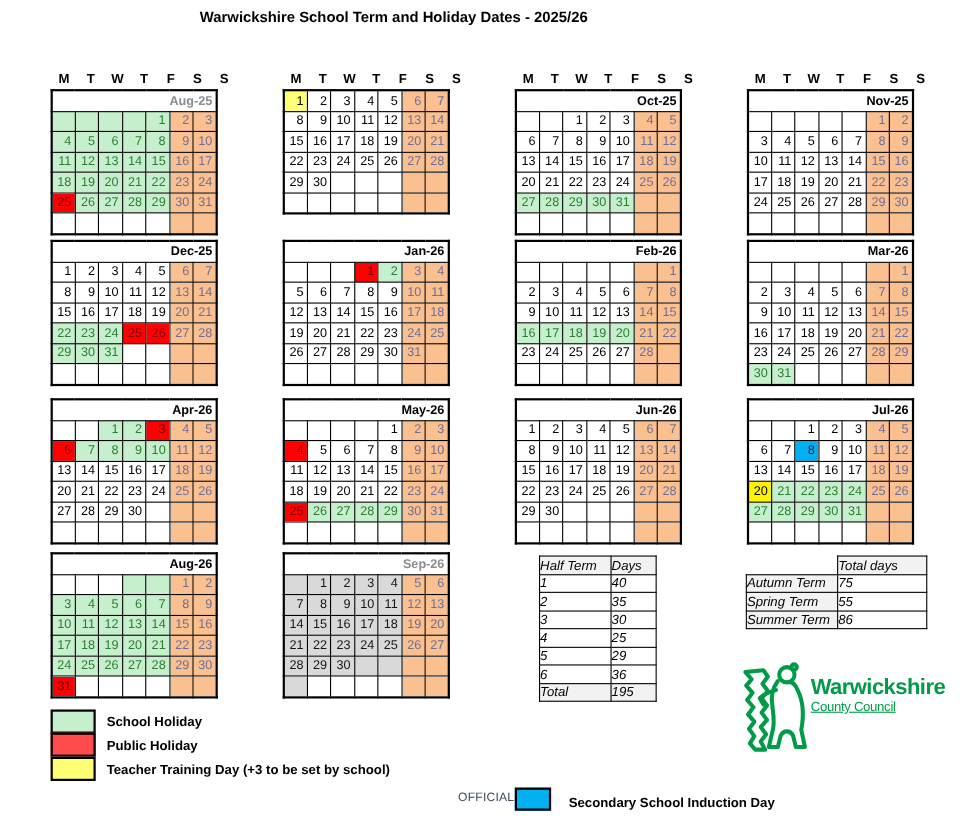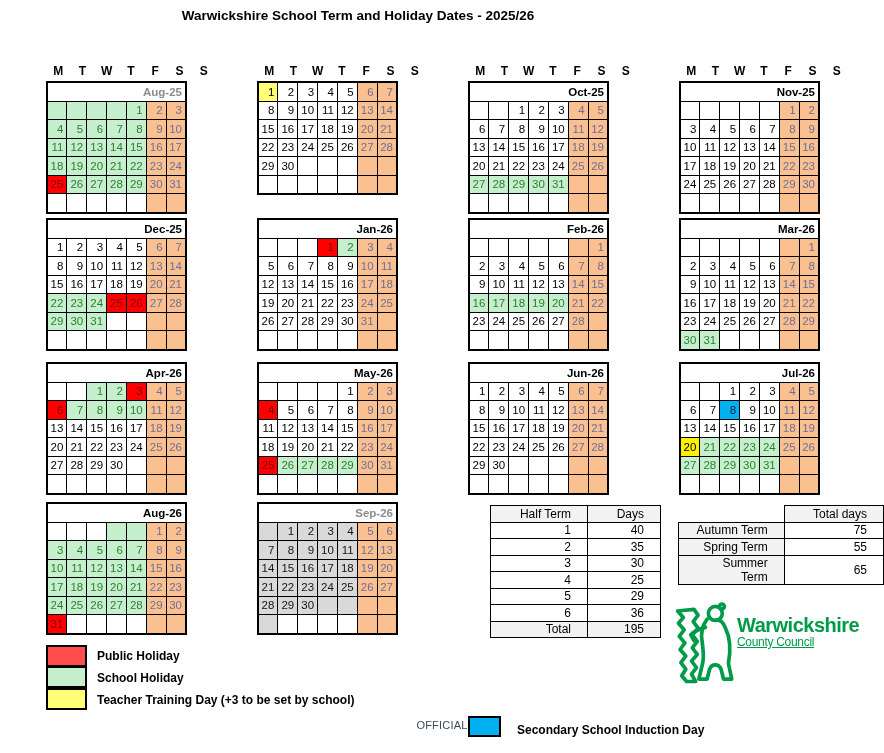--- a/index.html
+++ b/index.html
@@ -3,35 +3,35 @@
 <meta charset="utf-8">
 <style>
   html,body{margin:0;padding:0;background:#fff;}
   body{width:884px;height:753px;position:relative;font-family:"Liberation Sans",sans-serif;color:#000;overflow:hidden;}
   .title{position:absolute;top:8px;left:0;width:716px;text-align:center;font-size:13.5px;font-weight:bold;}
   .cal-row{position:absolute;left:46px;display:flex;gap:41px;align-items:flex-start;}
   #row1{top:64px;} #row2{top:218px;border-radius:15px;} #row3{top:362px;} #row4{top:502px;}
   .month-wrap{width:170px;}
   .letters{display:grid;grid-template-columns:repeat(7,1fr);width:170px;font-weight:bold;font-size:12px;margin-bottom:3px;}
   .letters span{text-align:center;}
-  table.cal{border-collapse:collapse;table-layout:fixed;width:141px;border:2px solid #000;}
+  table.cal{border-collapse:collapse;table-layout:fixed;width:152px;border:2px solid #000;}
   table.cal td{border:1px solid #000;height:17.5px;font-size:11.5px;text-align:right;padding:0 3px 0 0;overflow:hidden;}
   td.mh{text-align:center;font-weight:bold;font-size:12px;background:#fff;height:15px;padding:0;}
   td.mh.dim{color:#8c8c8c;}
   .c-w{background:#fff;color:#000;}
   .c-g{background:#C6EFCE;color:#2E7D32;}
   .c-o{background:#FAC090;color:#6E6E99;}
   .c-r{background:#FF0000;color:#7F0000;}
   .c-y{background:#FFFF75;color:#000;}
   .c-t{background:#FFF200;color:#000;}
   .c-b{background:#00B0F0;color:#00203F;}
   .c-x{background:#D9D9D9;color:#151515;}
   
   table.mini{border-collapse:collapse;font-size:12px;}
-  table.mini td{border:1.5px solid #000;height:15.5px;text-align:right;padding:0 16px;}
+  table.mini td{border:1.5px solid #000;height:15.5px;text-align:left;padding:0 0;font-style:italic;}
   table.mini td.gray{background:#F2F2F2;}
   #half-term-table{position:absolute;left:490px;top:505px;}
   #half-term-table td:first-child{width:64px;}
   #half-term-table td:last-child{width:40px;}
   #total-days-table{position:absolute;left:678px;top:505px;}
   #total-days-table td:first-child{width:82px;}
   #total-days-table td:last-child{width:80px;}
   #total-days-table td.noborder{border:none;background:#fff;}
   
   .legend{position:absolute;left:46px;top:645px;}
@@ -1055,33 +1055,33 @@
       <tr>
         <td class="gray">Autumn Term</td>
         <td>75</td>
       </tr>
       <tr>
         <td class="gray">Spring Term</td>
         <td>55</td>
       </tr>
       <tr>
         <td class="gray">Summer Term</td>
-        <td>65</td>
+        <td>86</td>
       </tr>
     </tbody>
   </table>
 
 <div class="legend">
   <div class="legend-row">
+    <div class="swatch sw-green"></div>
+    <div class="legend-label">School Holiday</div>
+  </div>
+  <div class="legend-row">
     <div class="swatch sw-red"></div>
     <div class="legend-label">Public Holiday</div>
-  </div>
-  <div class="legend-row">
-    <div class="swatch sw-green"></div>
-    <div class="legend-label">School Holiday</div>
   </div>
   <div class="legend-row">
     <div class="swatch sw-yellow"></div>
     <div class="legend-label">Teacher Training Day (+3 to be set by school)</div>
   </div>
 </div>
 
 <div class="legend2">
   <div class="swatch sw-blue"></div>
   <div class="legend-label">Secondary School Induction Day</div>

